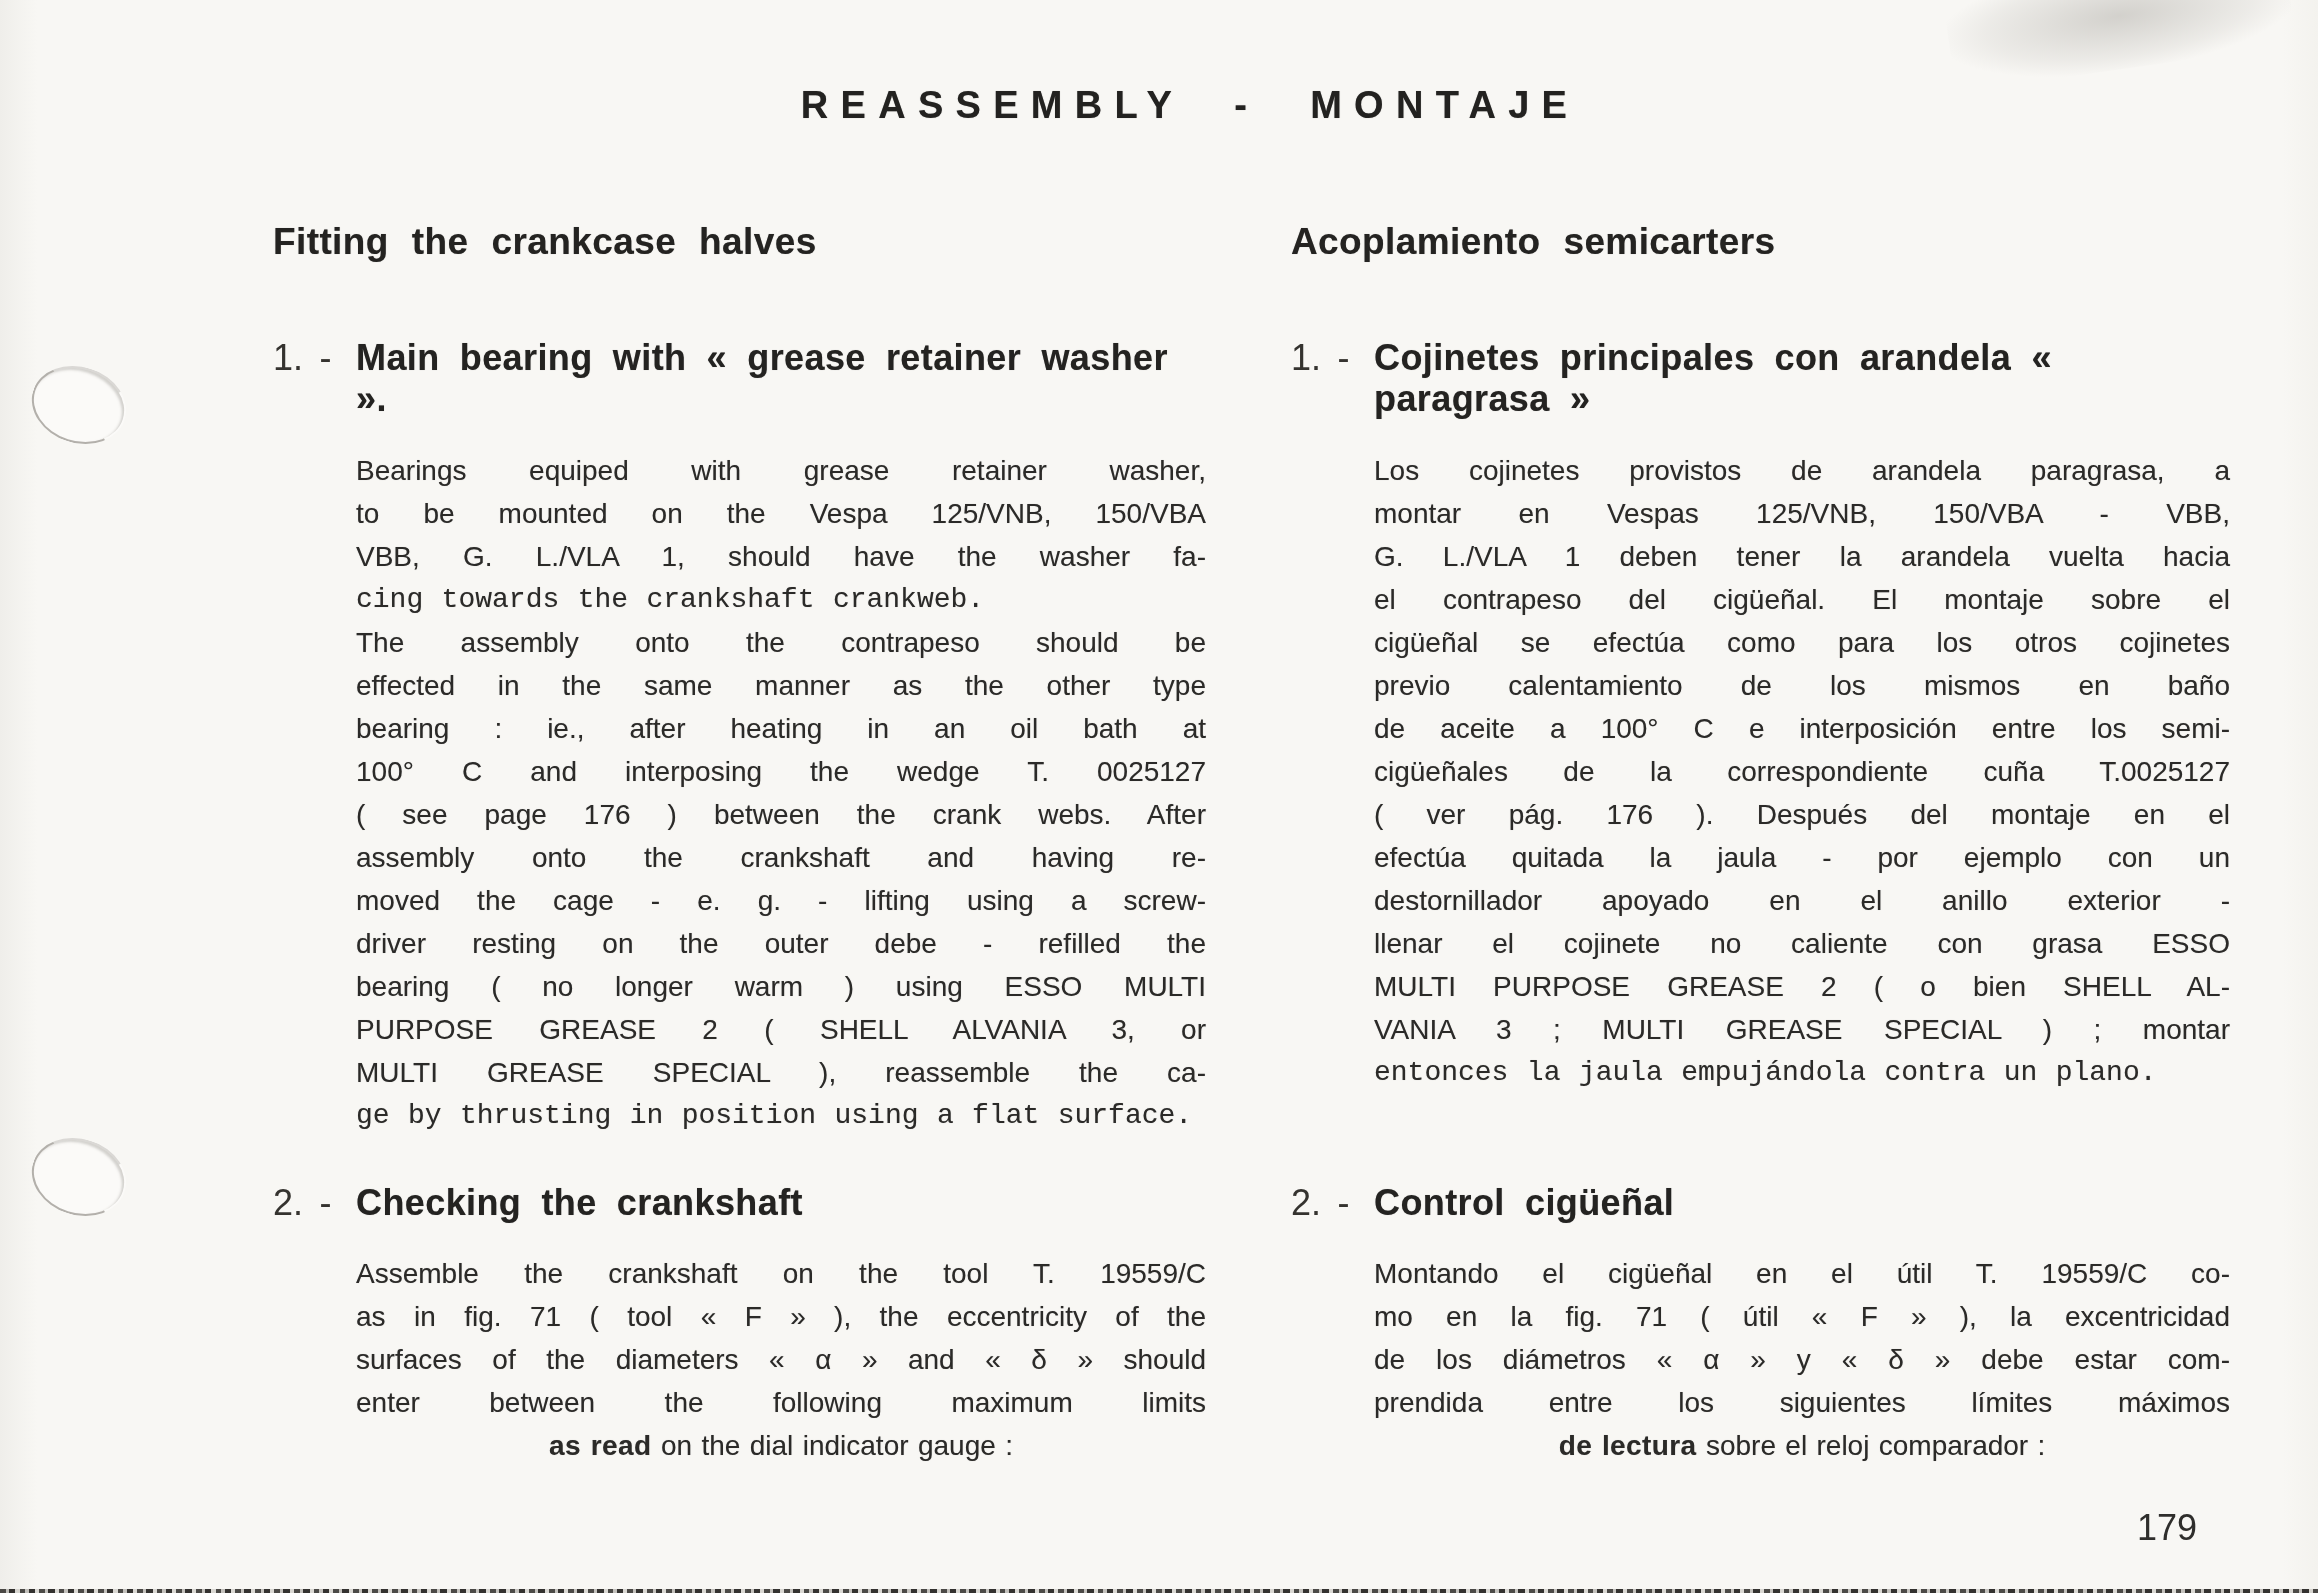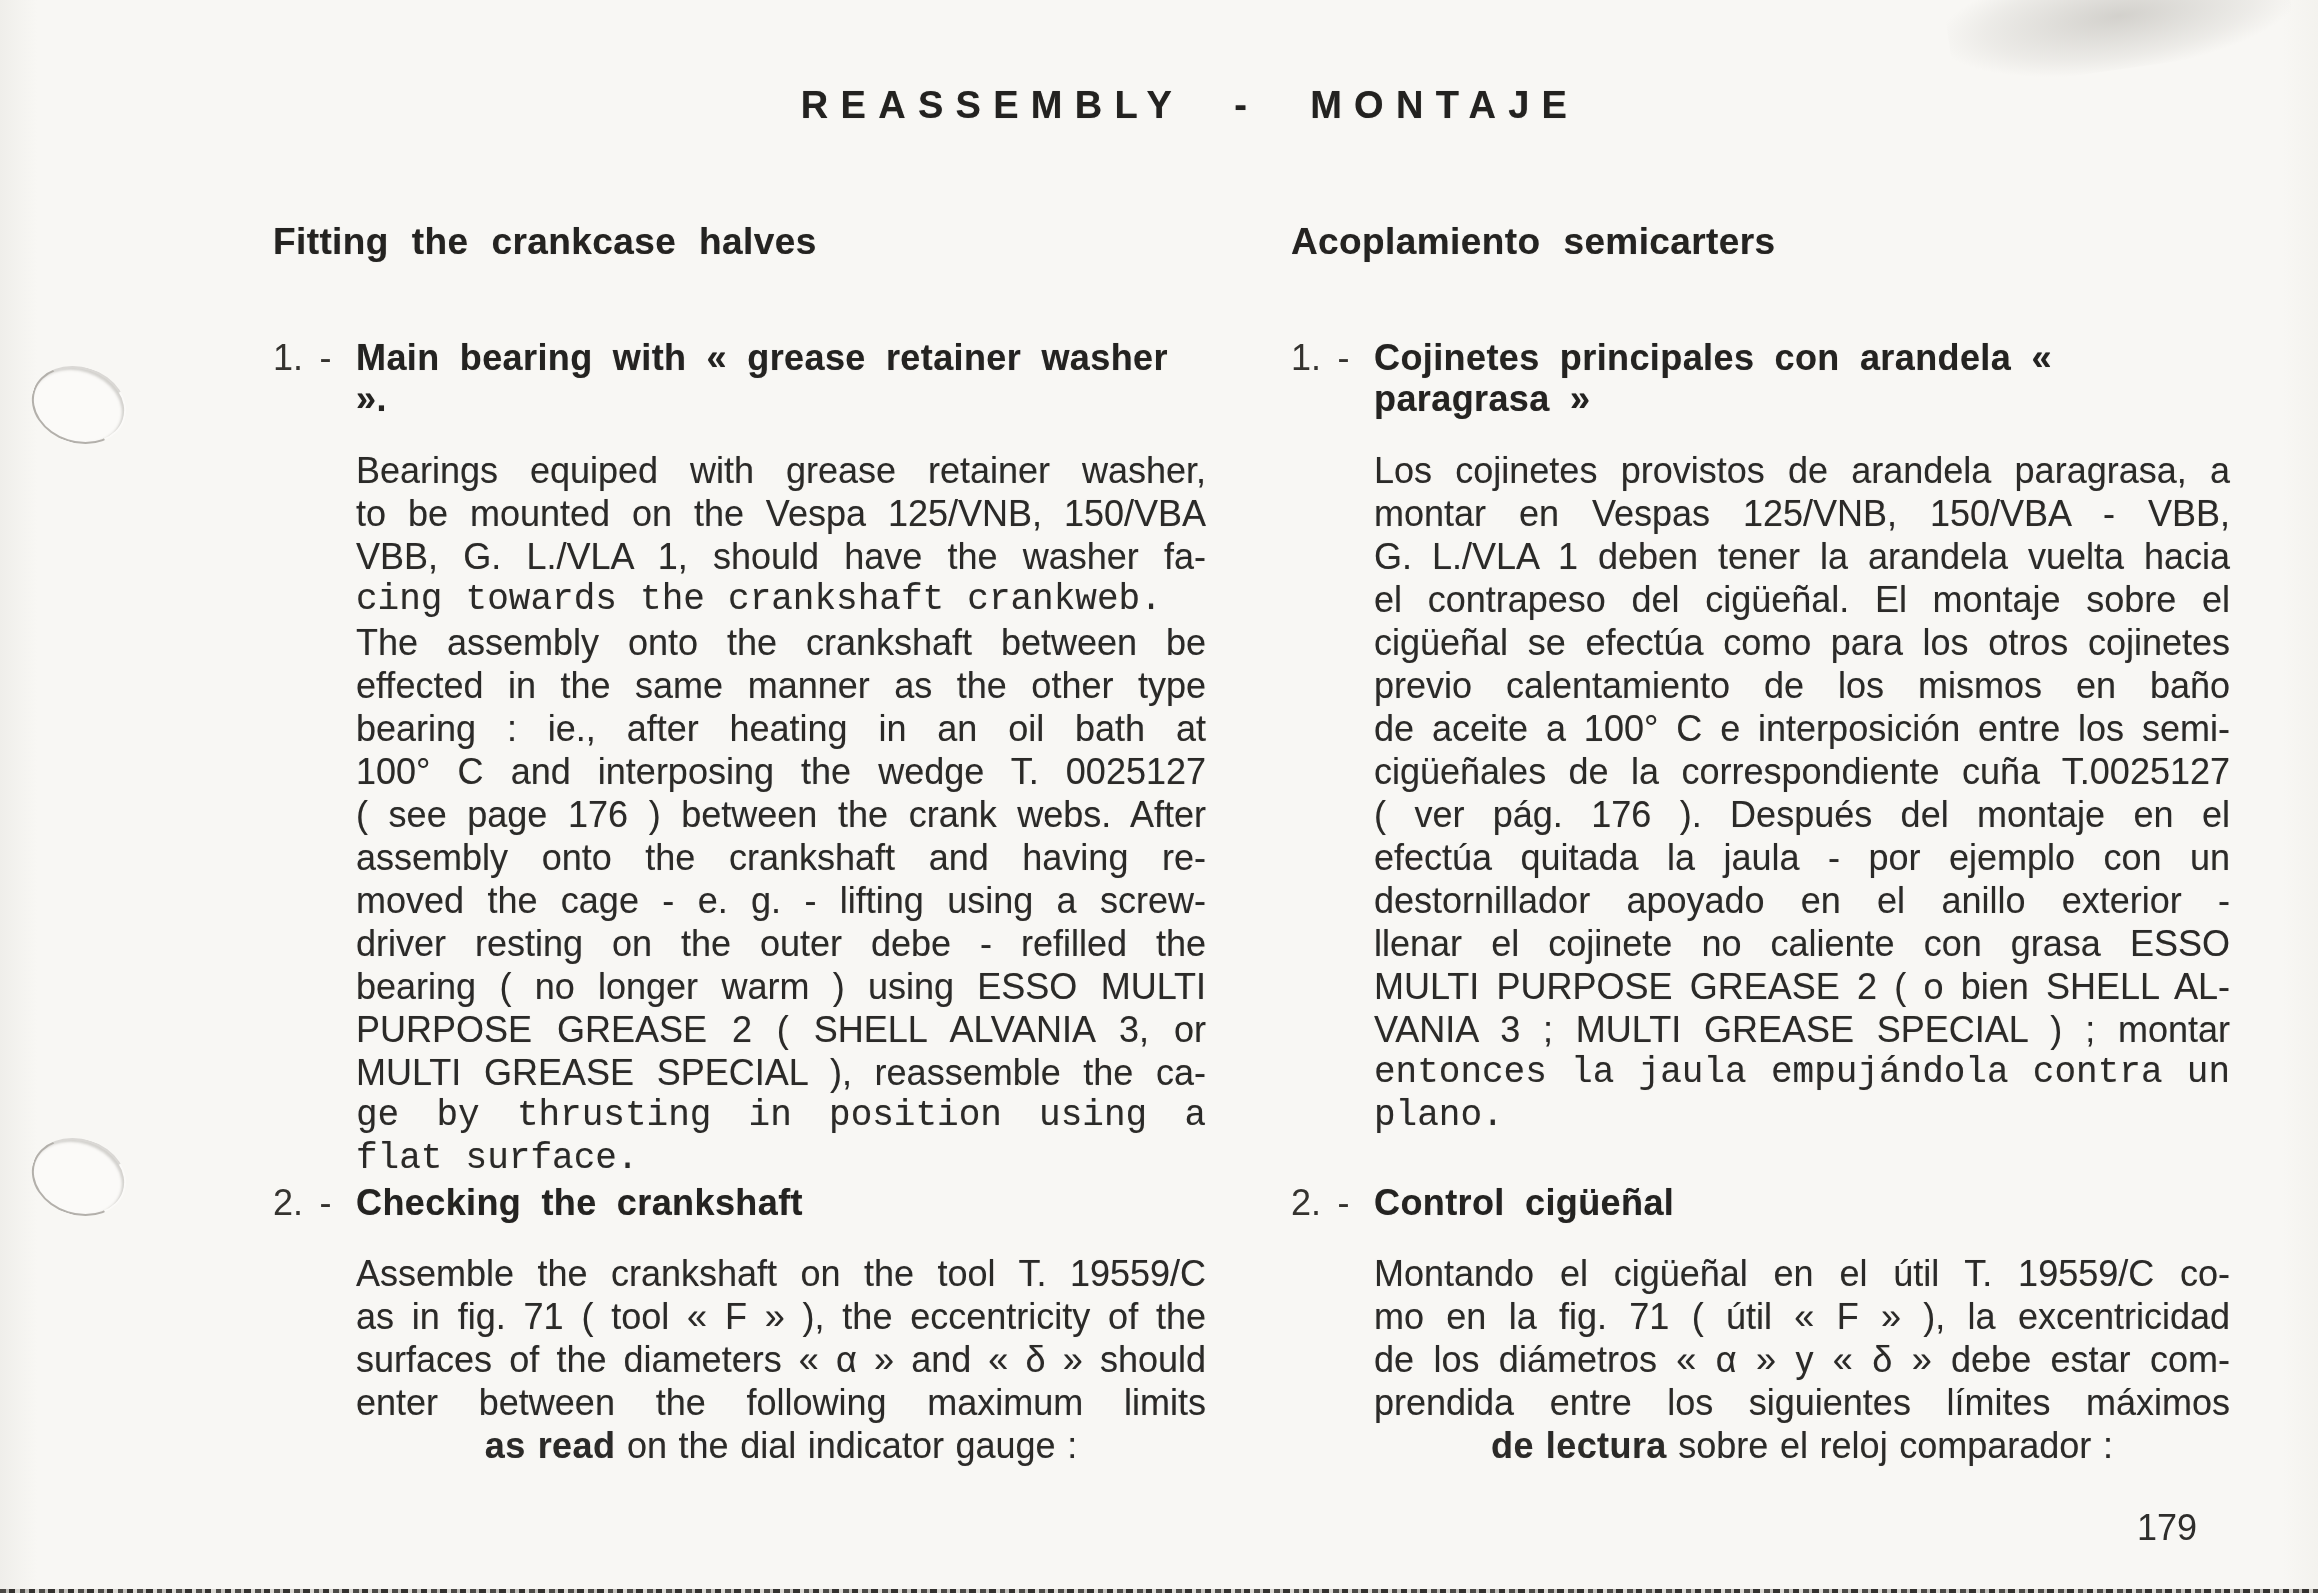--- a/index.html
+++ b/index.html
@@ -68,21 +68,21 @@
   .sec-name {
     flex: 1;
     font-weight: bold;
     word-spacing: 9.8px;
     letter-spacing: 0.4px;
     color: #242321;
     text-shadow: 0 0 0.8px rgba(40,40,40,.4);
   }
   .sec-body {
     margin-left: 83px;
-    font-size: 36px;
+    font-size: 28px;
     line-height: 43px;
     word-spacing: 1.6px;
     text-shadow: 0 0 0.8px rgba(70,70,70,.35);
   }
   .lines > div {
     text-align: justify;
     text-align-last: justify;
   }
   .lines.endpara > div:last-child {
     text-align-last: left;
@@ -161,21 +161,21 @@
         <span class="sec-name">Main bearing with « grease retainer washer ».</span>
       </div>
       <div class="sec-body">
         <div class="lines endpara">
             <div>Bearings equiped with grease retainer washer,</div>
             <div>to be mounted on the Vespa 125/VNB, 150/VBA</div>
             <div>VBB, G. L./VLA 1, should have the washer fa-</div>
             <div>cing towards the crankshaft crankweb.</div>
           </div>
         <div class="lines endpara">
-            <div>The assembly onto the crankshaft between be</div>
+            <div>The assembly onto the contrapeso should be</div>
             <div>effected in the same manner as the other type</div>
             <div>bearing : ie., after heating in an oil bath at</div>
             <div>100° C and interposing the wedge T. 0025127</div>
             <div>( see page 176 ) between the crank webs. After</div>
             <div>assembly onto the crankshaft and having re-</div>
             <div>moved the cage - e. g. - lifting using a screw-</div>
             <div>driver resting on the outer debe - refilled the</div>
             <div>bearing ( no longer warm ) using ESSO MULTI</div>
             <div>PURPOSE GREASE 2 ( SHELL ALVANIA 3, or</div>
             <div>MULTI GREASE SPECIAL ), reassemble the ca-</div>

